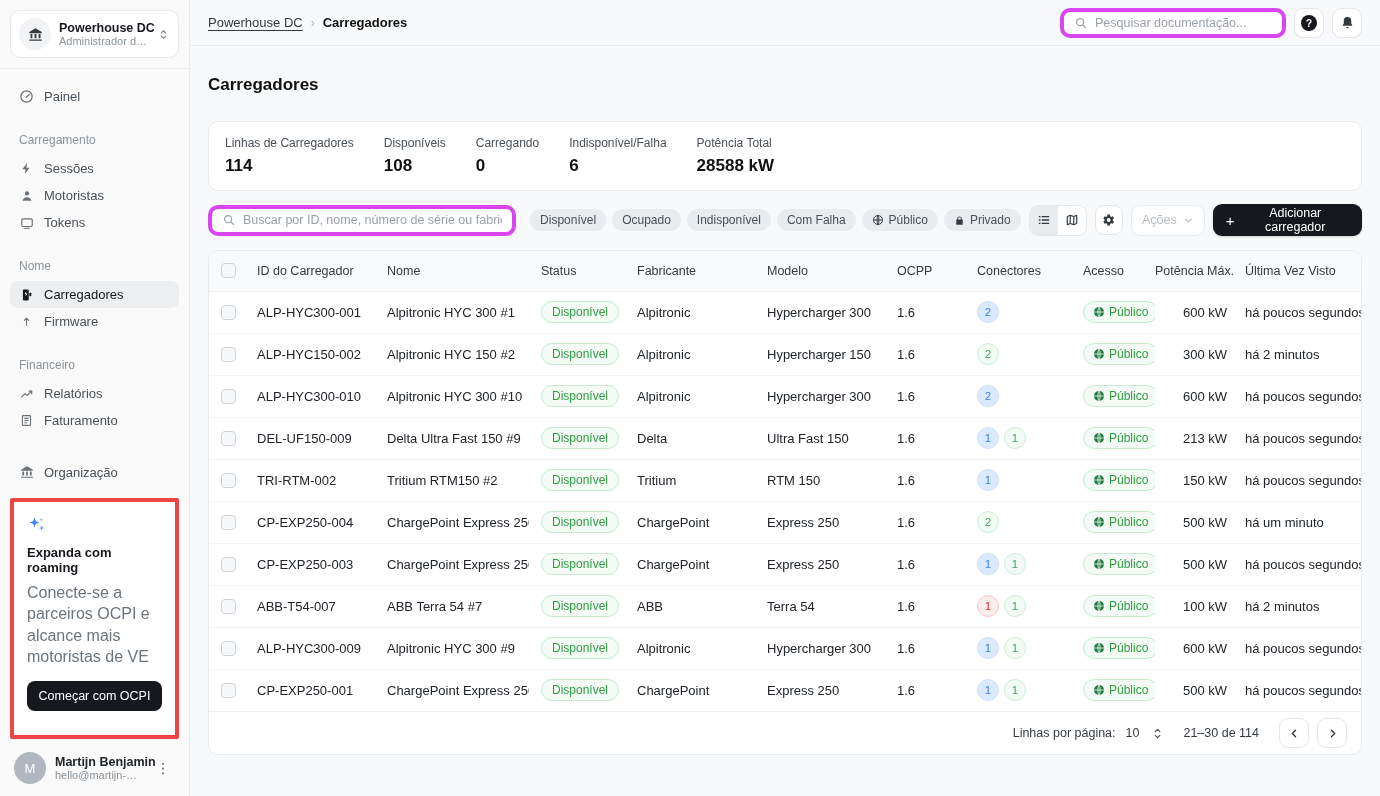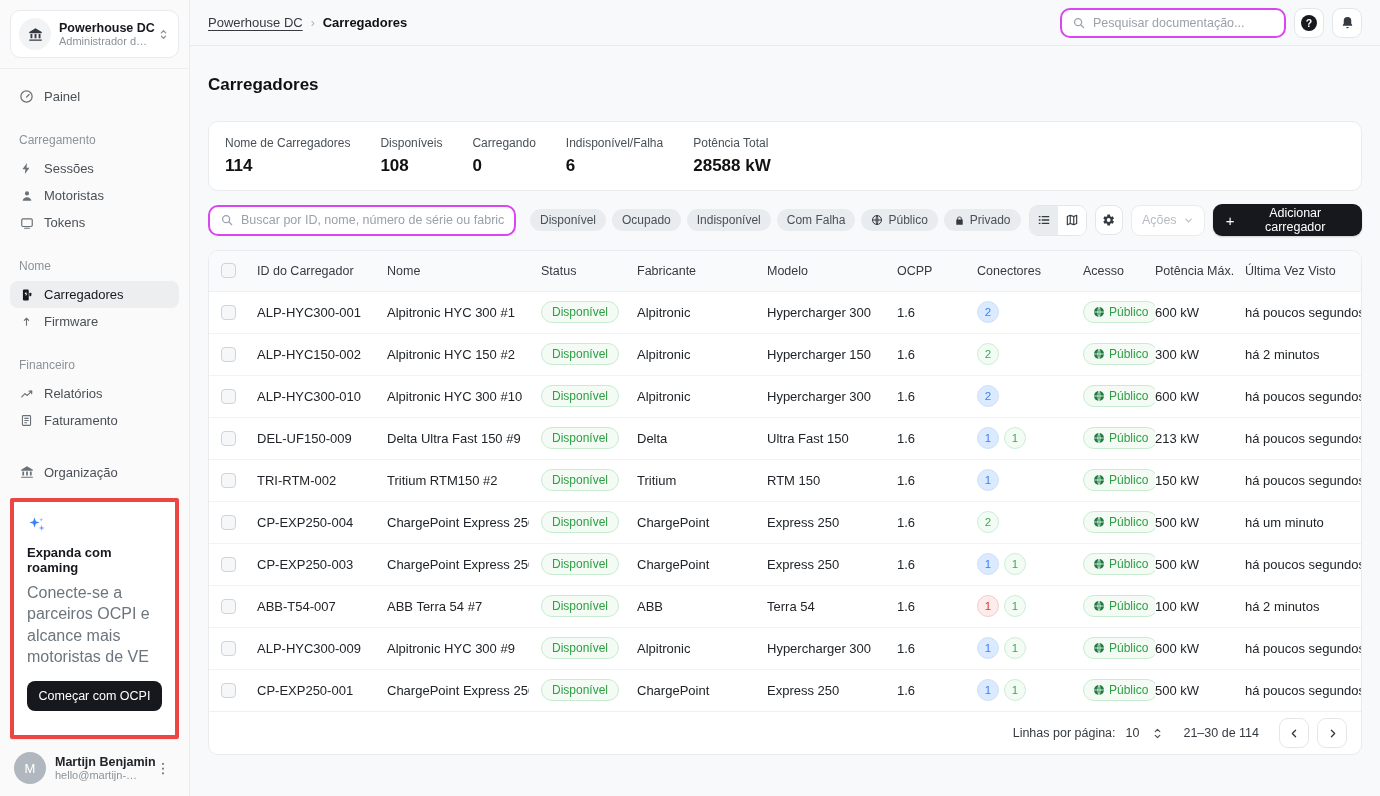--- a/index.html
+++ b/index.html
@@ -51,21 +51,21 @@
 
   
   .main { flex:1; display:flex; flex-direction:column; min-width:0; }
   .topbar { height:46px; border-bottom:1px solid #e9ecef; display:flex; align-items:center;
     padding:0 18px; gap:8px; }
   .breadcrumb { display:flex; align-items:center; gap:8px; font-size:13px; }
   .crumb-link { color:#343a40; text-decoration:underline; text-underline-offset:3px; cursor:pointer; }
   .crumb-sep { color:#adb5bd; font-size:12px; }
   .crumb-current { font-weight:700; color:#111; }
   .topbar-right { margin-left:auto; display:flex; align-items:center; gap:8px; }
-  .search-box { width:226px; height:30px; background:#fff; border:2px solid #d946ef; border-radius:10px;
+  .search-box { width:226px; height:30px; background:#fff; border:4px solid #d946ef; border-radius:10px;
     display:flex; align-items:center; gap:7px; padding:0 10px; color:#9aa1a9; }
   .search-box input { border:none; outline:none; flex:1; min-width:0; font-family:inherit;
     font-size:12.5px; color:#212529; background:transparent; }
   .search-box input::placeholder { color:#9aa1a9; }
   .icon-btn { width:30px; height:30px; background:#fff; border:1px solid #e3e6ea; border-radius:9px;
     display:flex; align-items:center; justify-content:center; cursor:pointer; color:#343a40; }
   .q-circle { width:16px; height:16px; border-radius:50%; background:#16181d; color:#fff;
     font-size:10.5px; font-weight:700; display:flex; align-items:center; justify-content:center; }
 
   .content { flex:1; padding:0 18px; }
@@ -96,21 +96,21 @@
   .add-plus { font-size:15px; line-height:1; }
 
   
   .table-card { margin-top:14px; background:#fff; border:1px solid #e9ecef; border-radius:10px; overflow:hidden; }
   table { border-collapse:collapse; width:100%; table-layout:fixed; }
   thead th { height:40px; background:#f9fafb; font-size:12.5px; font-weight:500; color:#343a40;
     text-align:left; padding:0 0 0 12px; white-space:nowrap; border-bottom:1px solid #eef0f2; }
   tbody td { height:42px; font-size:13px; color:#212529; padding:0 0 0 12px; white-space:nowrap;
     overflow:hidden; border-top:1px solid #f1f3f5; }
   tbody tr:first-child td { border-top:none; }
-  th.c-pot, td.c-pot { padding:0 4px 0 0; }
+  th.c-pot, td.c-pot { text-align:right; padding:0 4px 0 0; }
   td.c-ult, th.c-ult { padding-left:14px; }
   .checkbox { width:15px; height:15px; border:1.5px solid #cfd4da; border-radius:4px; background:#f6f7f8;
     display:inline-block; vertical-align:middle; cursor:pointer; }
   .badge { display:inline-flex; align-items:center; gap:4px; padding:3px 10px; border-radius:999px;
     font-size:12px; }
   .badge-green { color:#2f9e44; background:#f4fbf5; border:1px solid #c8ecd0; }
   .conn-wrap { display:inline-flex; gap:5px; align-items:center; }
   .conn { width:22px; height:22px; border-radius:50%; display:inline-flex; align-items:center;
     justify-content:center; font-size:11.5px; }
   .conn-blue  { background:#dbeafe; color:#3b82f6; border:1px solid #cfe1fb; }
@@ -293,21 +293,21 @@
         </span>
       </button>
     </div>
   </header>
 
   <div class="content">
     <h1 class="page-title">Carregadores</h1>
 
     <section class="stats-card">
       <div class="stat">
-        <div class="stat-label">Nome de Carregadores</div>
+        <div class="stat-label">Linhas de Carregadores</div>
         <div class="stat-value">114</div>
       </div>
       <div class="stat">
         <div class="stat-label">Disponíveis</div>
         <div class="stat-value">108</div>
       </div>
       <div class="stat">
         <div class="stat-label">Carregando</div>
         <div class="stat-value">0</div>
       </div>

